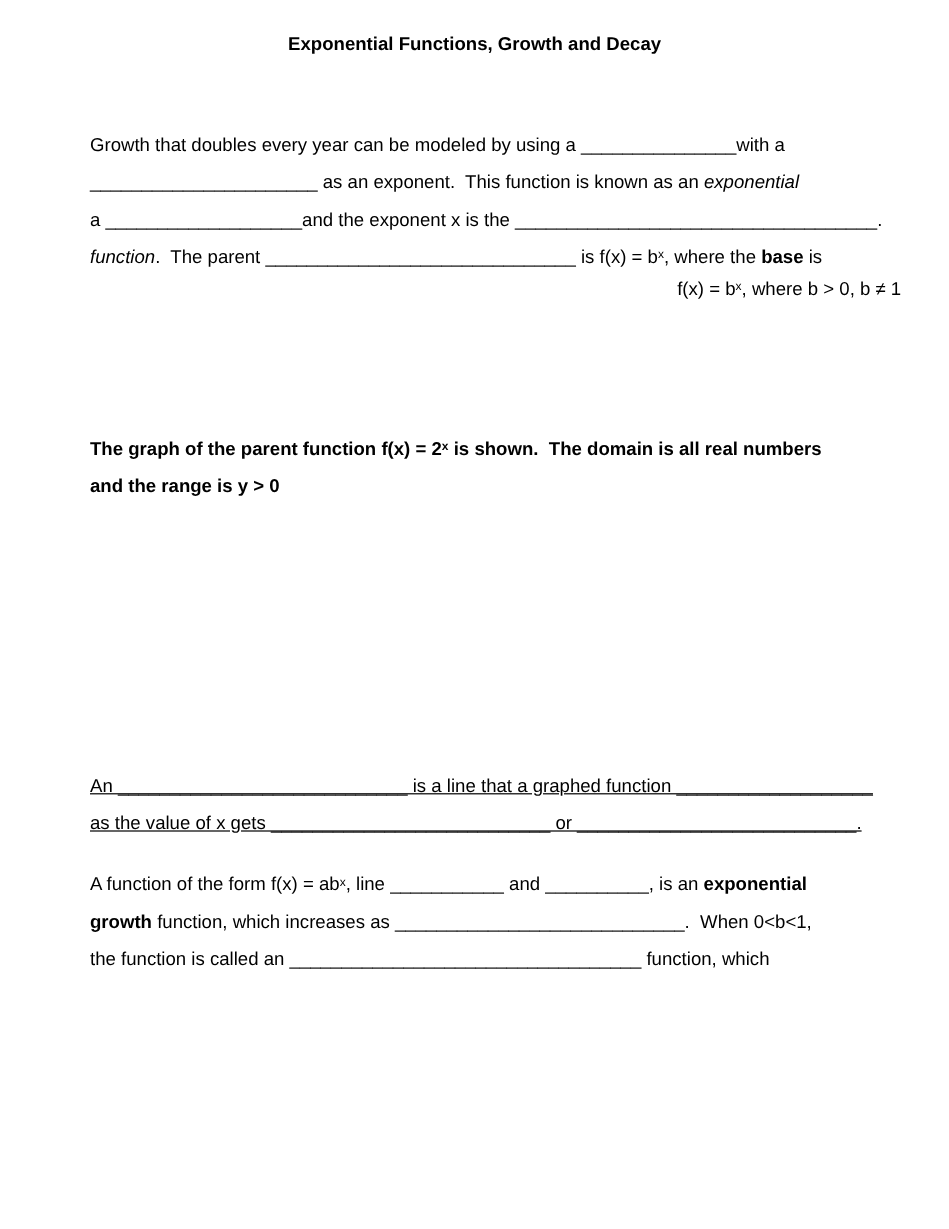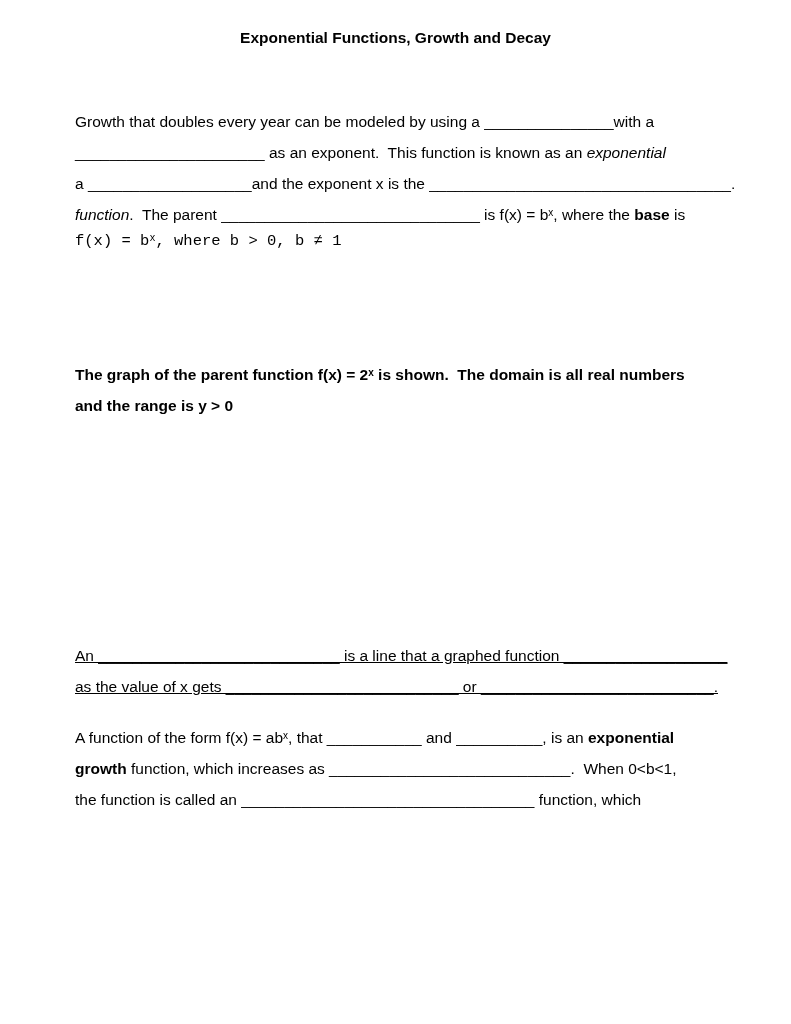--- a/index.html
+++ b/index.html
@@ -34,24 +34,23 @@
   }
   .line {
     line-height: 31px;
     white-space: pre;
   }
   .formula {
     position: absolute;
     top: 226px;
     left: 75px;
     right: 40px;
-    text-align: left;
+    text-align: right;
     line-height: 31px;
     white-space: pre;
-    font-family: Liberation Mono, monospace;
   }
   .p-intro   { top: 58px; margin-top: 48px;  }
   .p-graph   { top: 359px; font-weight: bold; }
   .p-asym    { top: 640px; text-decoration: underline; }
   .p-growth  { top: 722px; }
   .it { font-style: italic; }
   .b  { font-weight: 700; }
   sup.sp {
     font-size: 10px;
     line-height: 0;
@@ -80,18 +79,18 @@
     <div class="line"><span>The graph of the parent function f(x) = 2</span><sup class="sp">x</sup><span> is shown.  The domain is all real numbers</span></div>
     <div class="line"><span>and the range is y &gt; 0</span></div>
   </div>
 
   <div class="block p-asym">
     <div class="line"><span>An ____________________________ is a line that a graphed function ___________________</span></div>
     <div class="line"><span>as the value of x gets ___________________________ or ___________________________.</span></div>
   </div>
 
   <div class="block p-growth">
-    <div class="line"><span>A function of the form f(x) = ab</span><sup class="sp">x</sup><span>, that ___________ and __________, is an </span><span class="b">exponential</span></div>
+    <div class="line"><span>A function of the form f(x) = ab</span><sup class="sp">x</sup><span>, line ___________ and __________, is an </span><span class="b">exponential</span></div>
     <div class="line"><span class="b">growth</span><span> function, which increases as ____________________________.  When 0&lt;b&lt;1,</span></div>
     <div class="line"><span>the function is called an __________________________________ function, which</span></div>
   </div>
 
 </div>
 
 </body></html>

